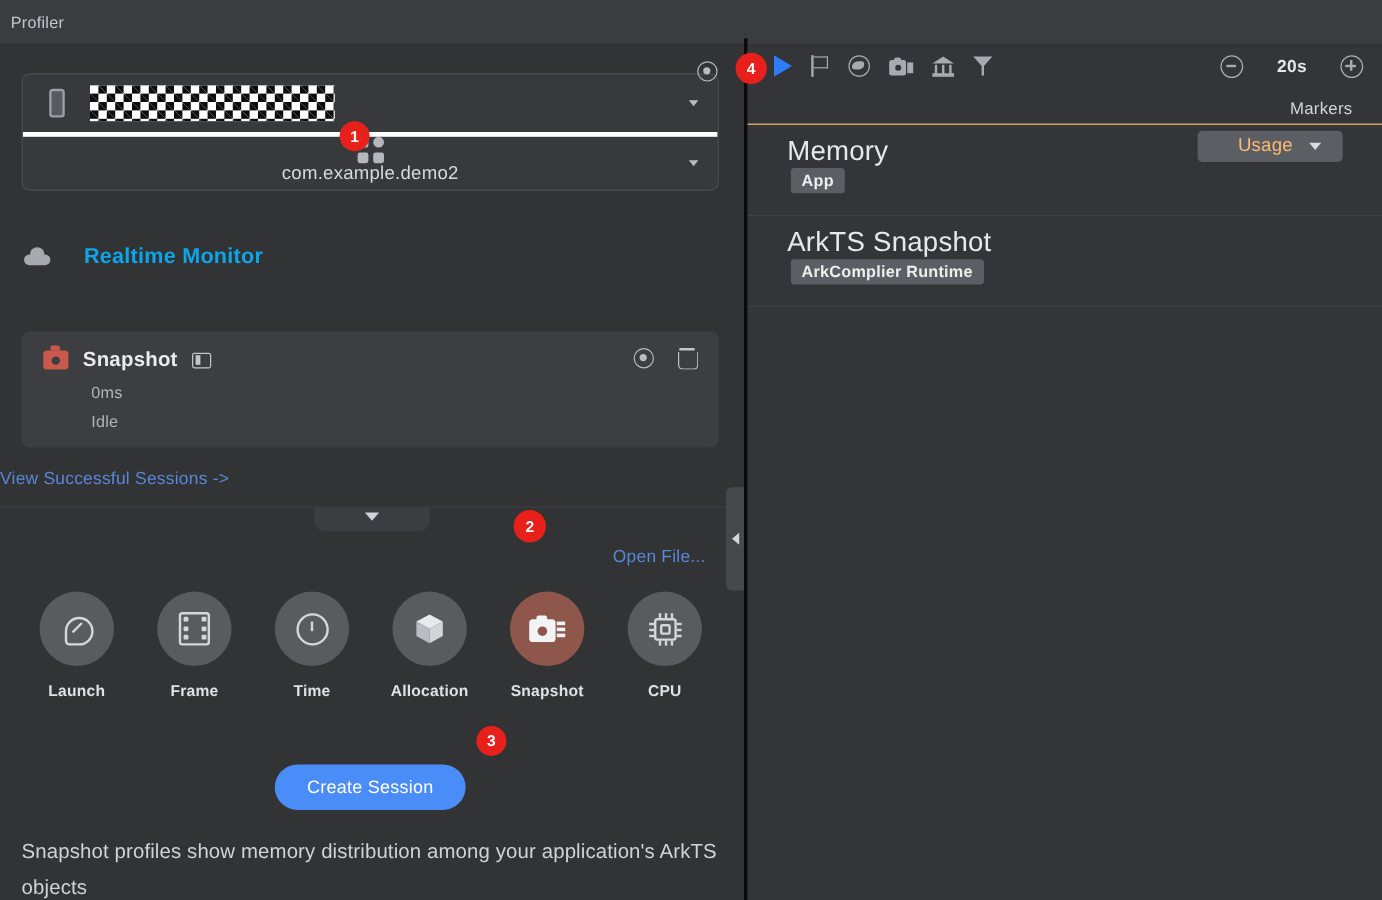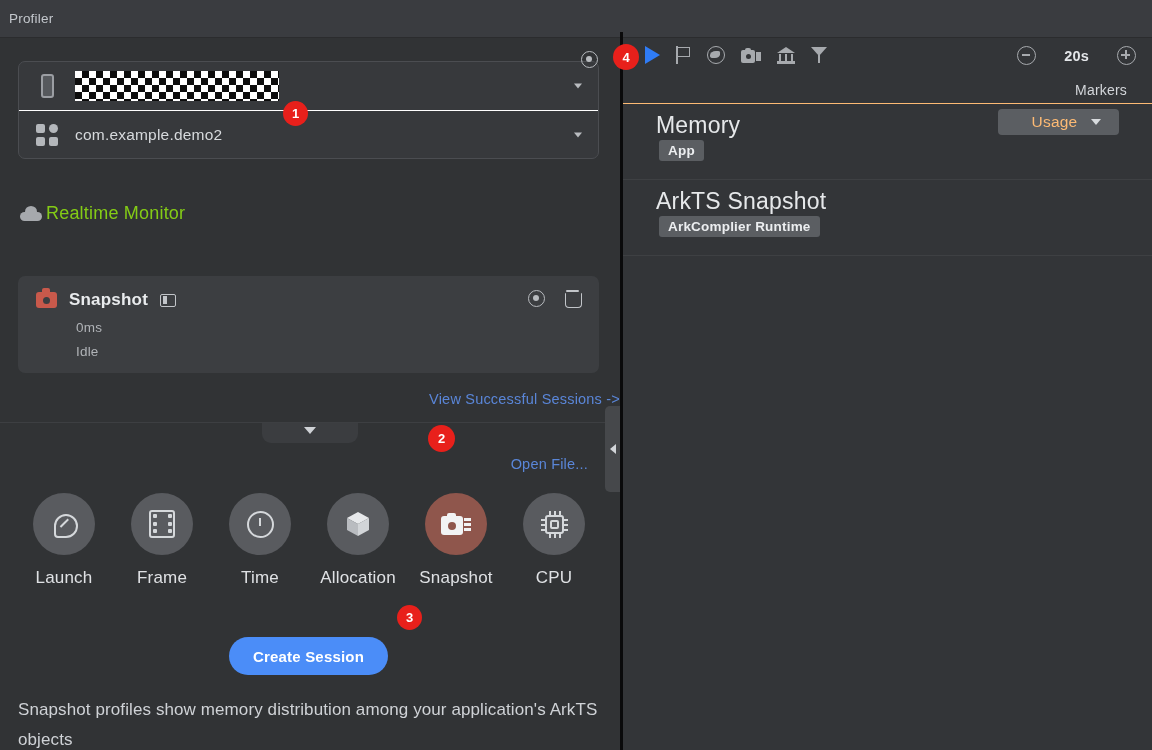--- a/index.html
+++ b/index.html
@@ -31,21 +31,21 @@
   
   .selector {
     position: absolute; left: 18px; top: 23px; width: 581px; height: 98px;
     border: 1px solid #4b4d51; border-radius: 7px;
     background: #37393c;
     overflow: hidden;
   }
   .selector-row {
     position: relative; height: 48px; display: flex; align-items: center;
   }
-  .selector-row + .selector-row { border-top: 1px solid #ffffff; }
+  .selector-row + .selector-row { border-top: 4px solid #ffffff; flex-direction: column; }
   .selector-row .lefticon {
     width: 56px; display: flex; align-items: center; justify-content: center;
   }
   .selector-row .text {
     font-size: 15.5px; color: #d7dadd; letter-spacing: .2px;
   }
   .caret {
     position: absolute; right: 16px; top: 50%; transform: translateY(-50%);
     width: 0; height: 0; border-left: 4.5px solid transparent;
     border-right: 4.5px solid transparent; border-top: 5.5px solid #b9bcc0;
@@ -71,22 +71,22 @@
   .grid-icon i:nth-child(2){ right:0; top:0; border-radius:50%; }
   .grid-icon i:nth-child(3){ left:0; bottom:0; }
   .grid-icon i:nth-child(4){ right:0; bottom:0; }
 
   
   .rm-header {
     position: absolute; left: 20px; top: 155px; width: 580px; height: 40px;
     display: flex; align-items: center;
   }
   .rm-title {
-    font-size: 18px; font-weight: normal; color: #84cc16; letter-spacing: .2px;
-    margin-left: 4px;
+    font-size: 18px; font-weight: bold; color: #0ea5e9; letter-spacing: .2px;
+    margin-left: 28px;
   }
   .rm-cloud { width: 22px; height: 15px; position: relative; }
   .rm-cloud::before {
     content: ""; position: absolute; left: 0; bottom: 0; width: 22px; height: 9px;
     background: #a6a9ad; border-radius: 5px;
   }
   .rm-cloud::after {
     content: ""; position: absolute; left: 5px; top: 0; width: 12px; height: 11px;
     background: #a6a9ad; border-radius: 50%;
   }
@@ -140,21 +140,21 @@
   .trash-icon::before {
     content: ""; position: absolute; left: 0; top: 3px; width: 15px; height: 14px;
     border: 1.7px solid #c2c5c9; border-radius: 1px 1px 4px 4px; border-top: none;
   }
   .trash-icon::after {
     content: ""; position: absolute; left: 1px; top: 0; width: 13px; height: 2.4px;
     background: #c2c5c9; border-radius: 1px;
   }
 
   .view-sessions {
-    position: absolute; left: 0; top: 353px; width: 620px; text-align: right;
+    position: absolute; left: 0; top: 353px; width: 620px; text-align: left;
     font-size: 14.5px; color: #5a86d8; letter-spacing: .2px; cursor: pointer;
   }
 
   .hr-split {
     position: absolute; left: 0; top: 384px; width: 620px; height: 1px; background: #3d3f42;
   }
 
   
   .collapse-tab {
     position: absolute; left: 262px; top: 385px; width: 96px; height: 20px;
@@ -187,21 +187,21 @@
     position: absolute; left: 18px; top: 455px; width: 582px; height: 100px;
     display: flex; justify-content: space-between; align-items: flex-start;
   }
   .mode { width: 92px; display: flex; flex-direction: column; align-items: center; cursor: pointer; }
   .mode .circle {
     width: 62px; height: 62px; border-radius: 50%; background: #595b5f;
     display: flex; align-items: center; justify-content: center;
   }
   .mode.selected .circle { background: #8f564c; }
   .mode .mlabel {
-    margin-top: 13px; font-size: 17px; color: #dfe1e4; letter-spacing: .2px; white-space: nowrap;
+    margin-top: 13px; font-size: 13px; color: #dfe1e4; letter-spacing: .2px; white-space: nowrap; font-weight: bold;
   }
 
   .ico { position: relative; }
   
   .ico-rocket { width: 28px; height: 28px; }
   .ico-rocket::before {
     content: ""; position: absolute; left: 4px; top: 4px; width: 20px; height: 20px;
     border: 2.4px solid #d5d8db; border-radius: 50% 50% 50% 4px;
     transform: rotate(0deg);
   }
@@ -254,21 +254,21 @@
   .ico-chip .inner {
     position: absolute; left: 9px; top: 9px; width: 9px; height: 9px;
     border: 2.2px solid #d5d8db; border-radius: 2px;
   }
   .ico-chip .pin { position: absolute; background: #d5d8db; }
 
   
   .create-btn {
     position: absolute; left: 229px; top: 599px; width: 159px; height: 38px;
     background: #4b8df8; border: none; border-radius: 19px;
-    color: #fff; font-size: 15px; font-weight: bold; letter-spacing: .2px;
+    color: #fff; font-size: 15px; font-weight: normal; letter-spacing: .2px;
     font-family: "Liberation Sans", sans-serif; cursor: pointer;
   }
   .desc {
     position: absolute; left: 18px; top: 657px; width: 580px;
     font-size: 17px; line-height: 30px; color: #cfd2d6; letter-spacing: .1px;
   }
 
   
   .divider {
     position: absolute; left: 620px; top: 32px; width: 3px; height: 718px; background: #0a0a0b;

